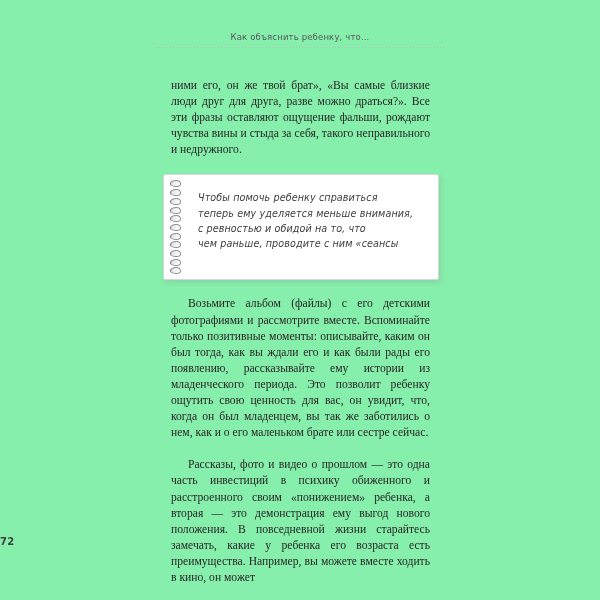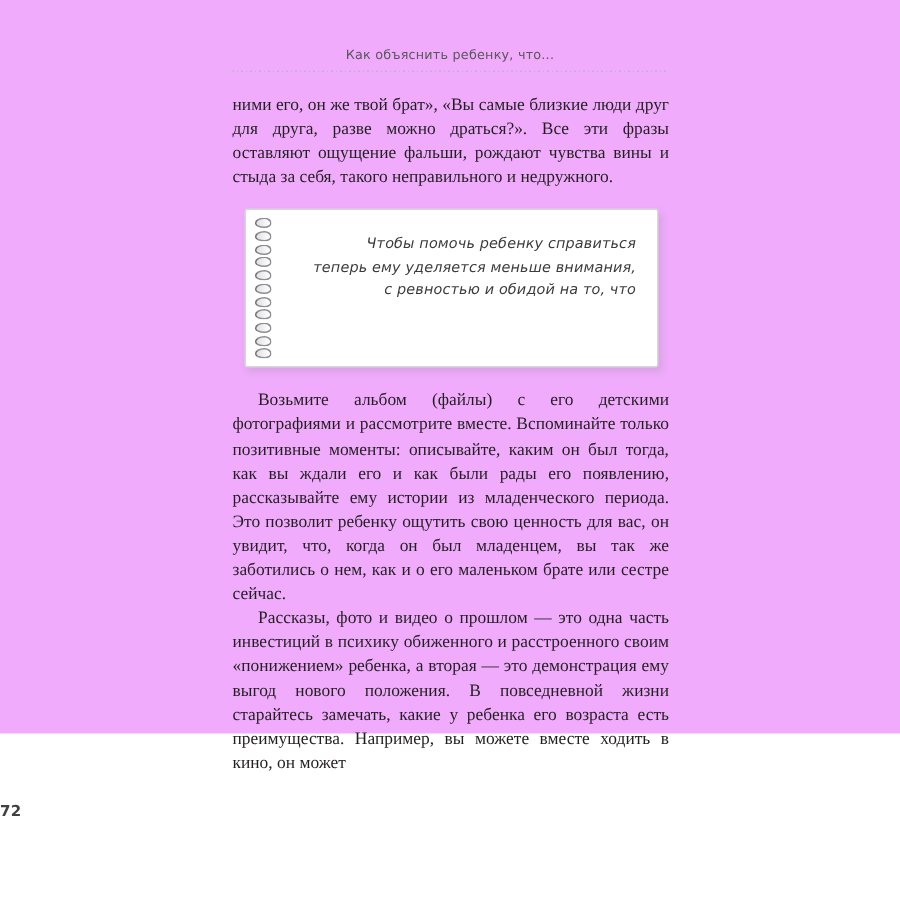--- a/index.html
+++ b/index.html
@@ -10,22 +10,22 @@
   body {
     width: 600px;
     height: 600px;
     overflow: hidden;
     font-family: "Liberation Serif", "DejaVu Serif", serif;
   }
 
   .page {
     position: relative;
     width: 600px;
-    height: 489px;
-    background: #f0abfc;
+    height: 600px;
+    background: #86efac;
     box-sizing: border-box;
   }
 
   
   .header {
     position: absolute;
     left: 155px;
     top: 33px;
     width: 290px;
   }
@@ -51,21 +51,21 @@
 
   
   .content {
     position: absolute;
     left: 155px;
     top: 62px;
     width: 291px;
   }
 
   p.body-par {
-    margin: 0;
+    margin: 16px;
     font-size: 11.6px;
     line-height: 16.1px;
     color: #231f20;
     text-align: justify;
     text-justify: inter-word;
     hyphens: manual;
     letter-spacing: 0.01px;
   }
   p.body-par.indent {
     text-indent: 17px;
@@ -108,21 +108,21 @@
     border-radius: 60% 45% 45% 60% / 55% 55% 45% 45%;
     border-left-color: #6f6f75;
     background: linear-gradient(to right, rgba(200,200,205,0.55), rgba(255,255,255,0));
     box-sizing: border-box;
   }
   .note-text {
     font-family: "DejaVu Sans", "Liberation Sans", sans-serif;
     font-size: 9.6px;
     line-height: 15.2px;
     color: #3c3c3f;
-    text-align: right;
+    text-align: left;
     font-style: italic;
     letter-spacing: 0.1px;
   }
   .note-text div { white-space: nowrap; }
 
   
   .folio {
     position: absolute;
     left: 0;
     right: 0;
@@ -161,20 +161,21 @@
           <span class="ring"></span>
           <span class="ring"></span>
           <span class="ring"></span>
           <span class="ring"></span>
           <span class="ring"></span>
         </div>
         <div class="note-text">
           <div>Чтобы помочь ребенку справиться</div>
           <div>теперь ему уделяется меньше внимания,</div>
           <div>с ревностью и обидой на то, что</div>
+          <div>чем раньше, проводите с ним «сеансы</div>
         </div>
       </div>
     </div>
 
     <p class="body-par indent last-flush">Возьмите альбом (файлы) с его детскими фотографиями и рассмотрите вместе. Вспоминайте только позитивные моменты: описывайте, каким он был тогда, как вы ждали его и как были рады его появлению, рассказывайте ему истории из младенческого периода. Это позволит ребенку ощутить свою ценность для вас, он увидит, что, когда он был младенцем, вы так же заботились о нем, как и о его маленьком брате или сестре сейчас.</p>
 
     <p class="body-par indent last-flush">Рассказы, фото и видео о прошлом — это одна часть инвестиций в психику обиженного и расстроенного своим «понижением» ребенка, а вторая — это демонстрация ему выгод нового положения. В повседневной жизни старайтесь замечать, какие у ребенка его возраста есть преимущества. Например, вы можете вместе ходить в кино, он может</p>
 
   </div>
 

